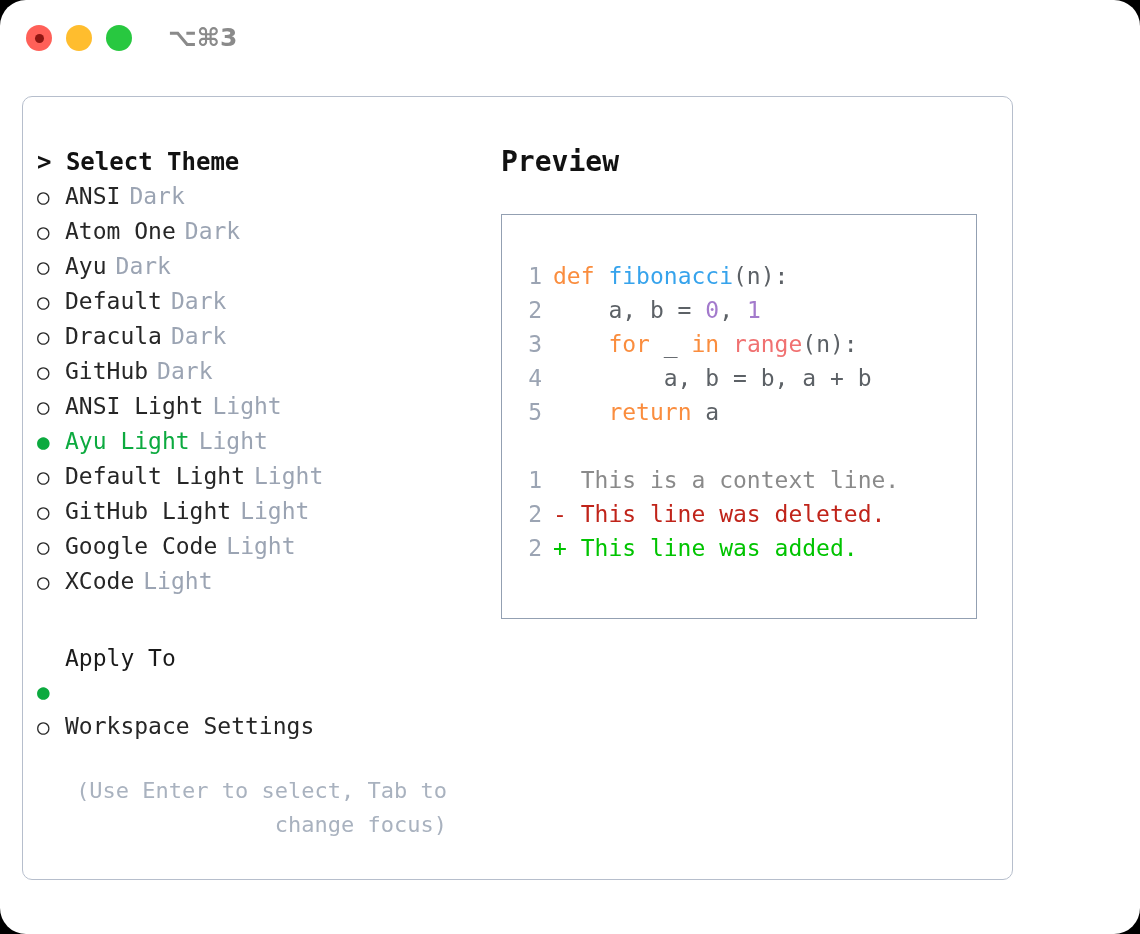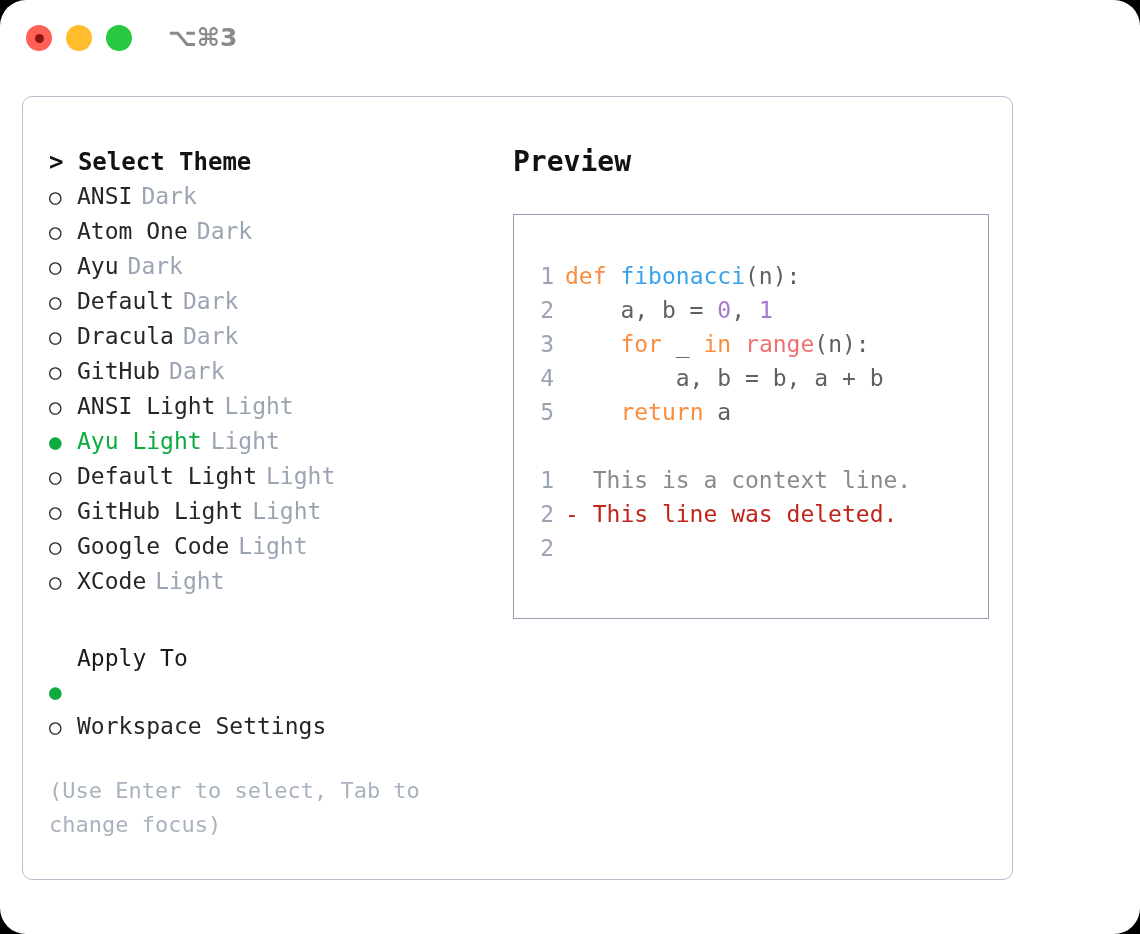--- a/index.html
+++ b/index.html
@@ -81,21 +81,21 @@
     width: 991px;
     height: 784px;
     border: 1.5px solid #B6BECC;
     border-radius: 10px;
     box-sizing: border-box;
     background: #ffffff;
   }
 
   .panel-inner {
     position: absolute;
-    left: 12px; top: 0;
+    left: 0; top: 0;
     width: 100%; height: 100%;
   }
 
   
   .left-col {
     position: absolute;
     left: 14px;
     top: 48px;
     width: 460px;
   }
@@ -138,20 +138,21 @@
 
   .apply-block { margin-top: 42px; }
 
   .hint {
     margin-top: 30px;
     font-size: 22px;
     line-height: 34px;
     color: #A9B2BF;
     width: 410px;
     white-space: pre-wrap;
+    text-align: right;
   }
 
   
   .right-col {
     position: absolute;
     left: 478px;
     top: 48px;
     width: 500px;
   }
   .preview-title {
@@ -255,20 +256,20 @@
               <div class="code-line"><span class="ln">1</span><span class="code-text"><span class="tok-kw">def </span><span class="tok-fn">fibonacci</span><span class="tok-plain">(n):</span></span></div>
               <div class="code-line"><span class="ln">2</span><span class="code-text"><span class="tok-plain">    a, b = </span><span class="tok-num">0</span><span class="tok-plain">, </span><span class="tok-num">1</span></span></div>
               <div class="code-line"><span class="ln">3</span><span class="code-text"><span class="tok-plain">    </span><span class="tok-kw">for</span><span class="tok-plain"> _ </span><span class="tok-kw">in</span><span class="tok-plain"> </span><span class="tok-builtin">range</span><span class="tok-plain">(n):</span></span></div>
               <div class="code-line"><span class="ln">4</span><span class="code-text"><span class="tok-plain">        a, b = b, a + b</span></span></div>
               <div class="code-line"><span class="ln">5</span><span class="code-text"><span class="tok-plain">    </span><span class="tok-kw">return</span><span class="tok-plain"> a</span></span></div>
             </div>
           <div class="spacer-line"></div>
           <div id="diff-block">
               <div class="code-line"><span class="ln">1</span><span class="code-text diff-ctx">  This is a context line.</span></div>
               <div class="code-line"><span class="ln">2</span><span class="code-text diff-del">- This line was deleted.</span></div>
-              <div class="code-line"><span class="ln">2</span></div>
+              <div class="code-line"><span class="ln">2</span><span class="code-text diff-add">+ This line was added.</span></div>
             </div>
         </div>
       </div>
 
     </div>
   </div>
 </div>
 
 </body></html>

